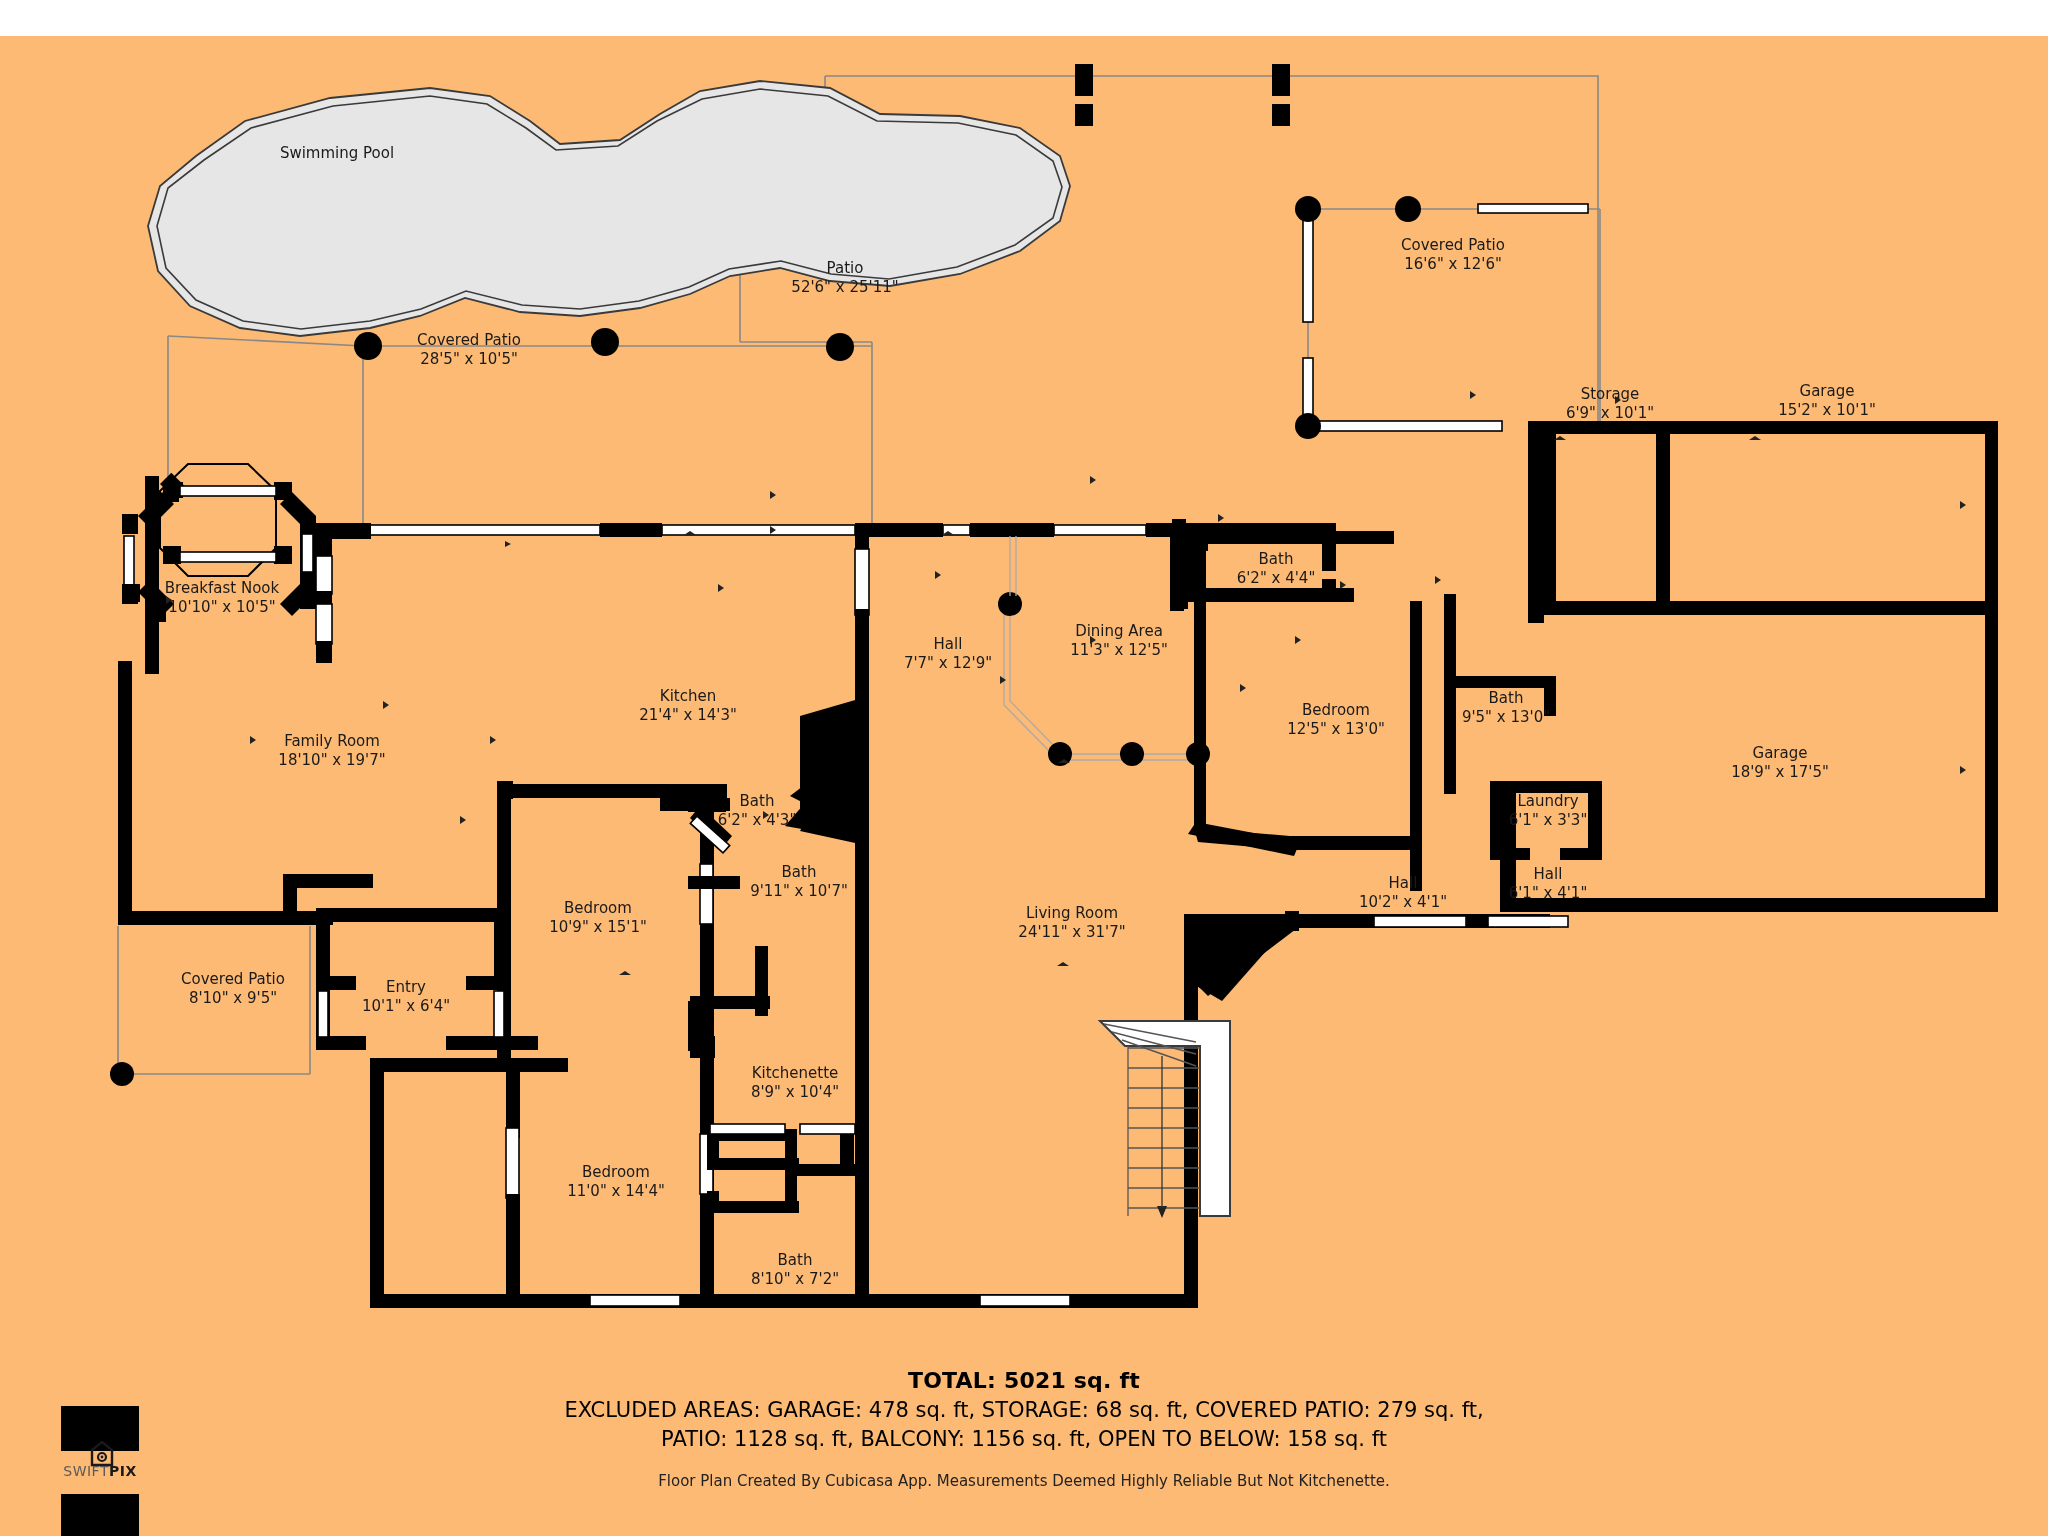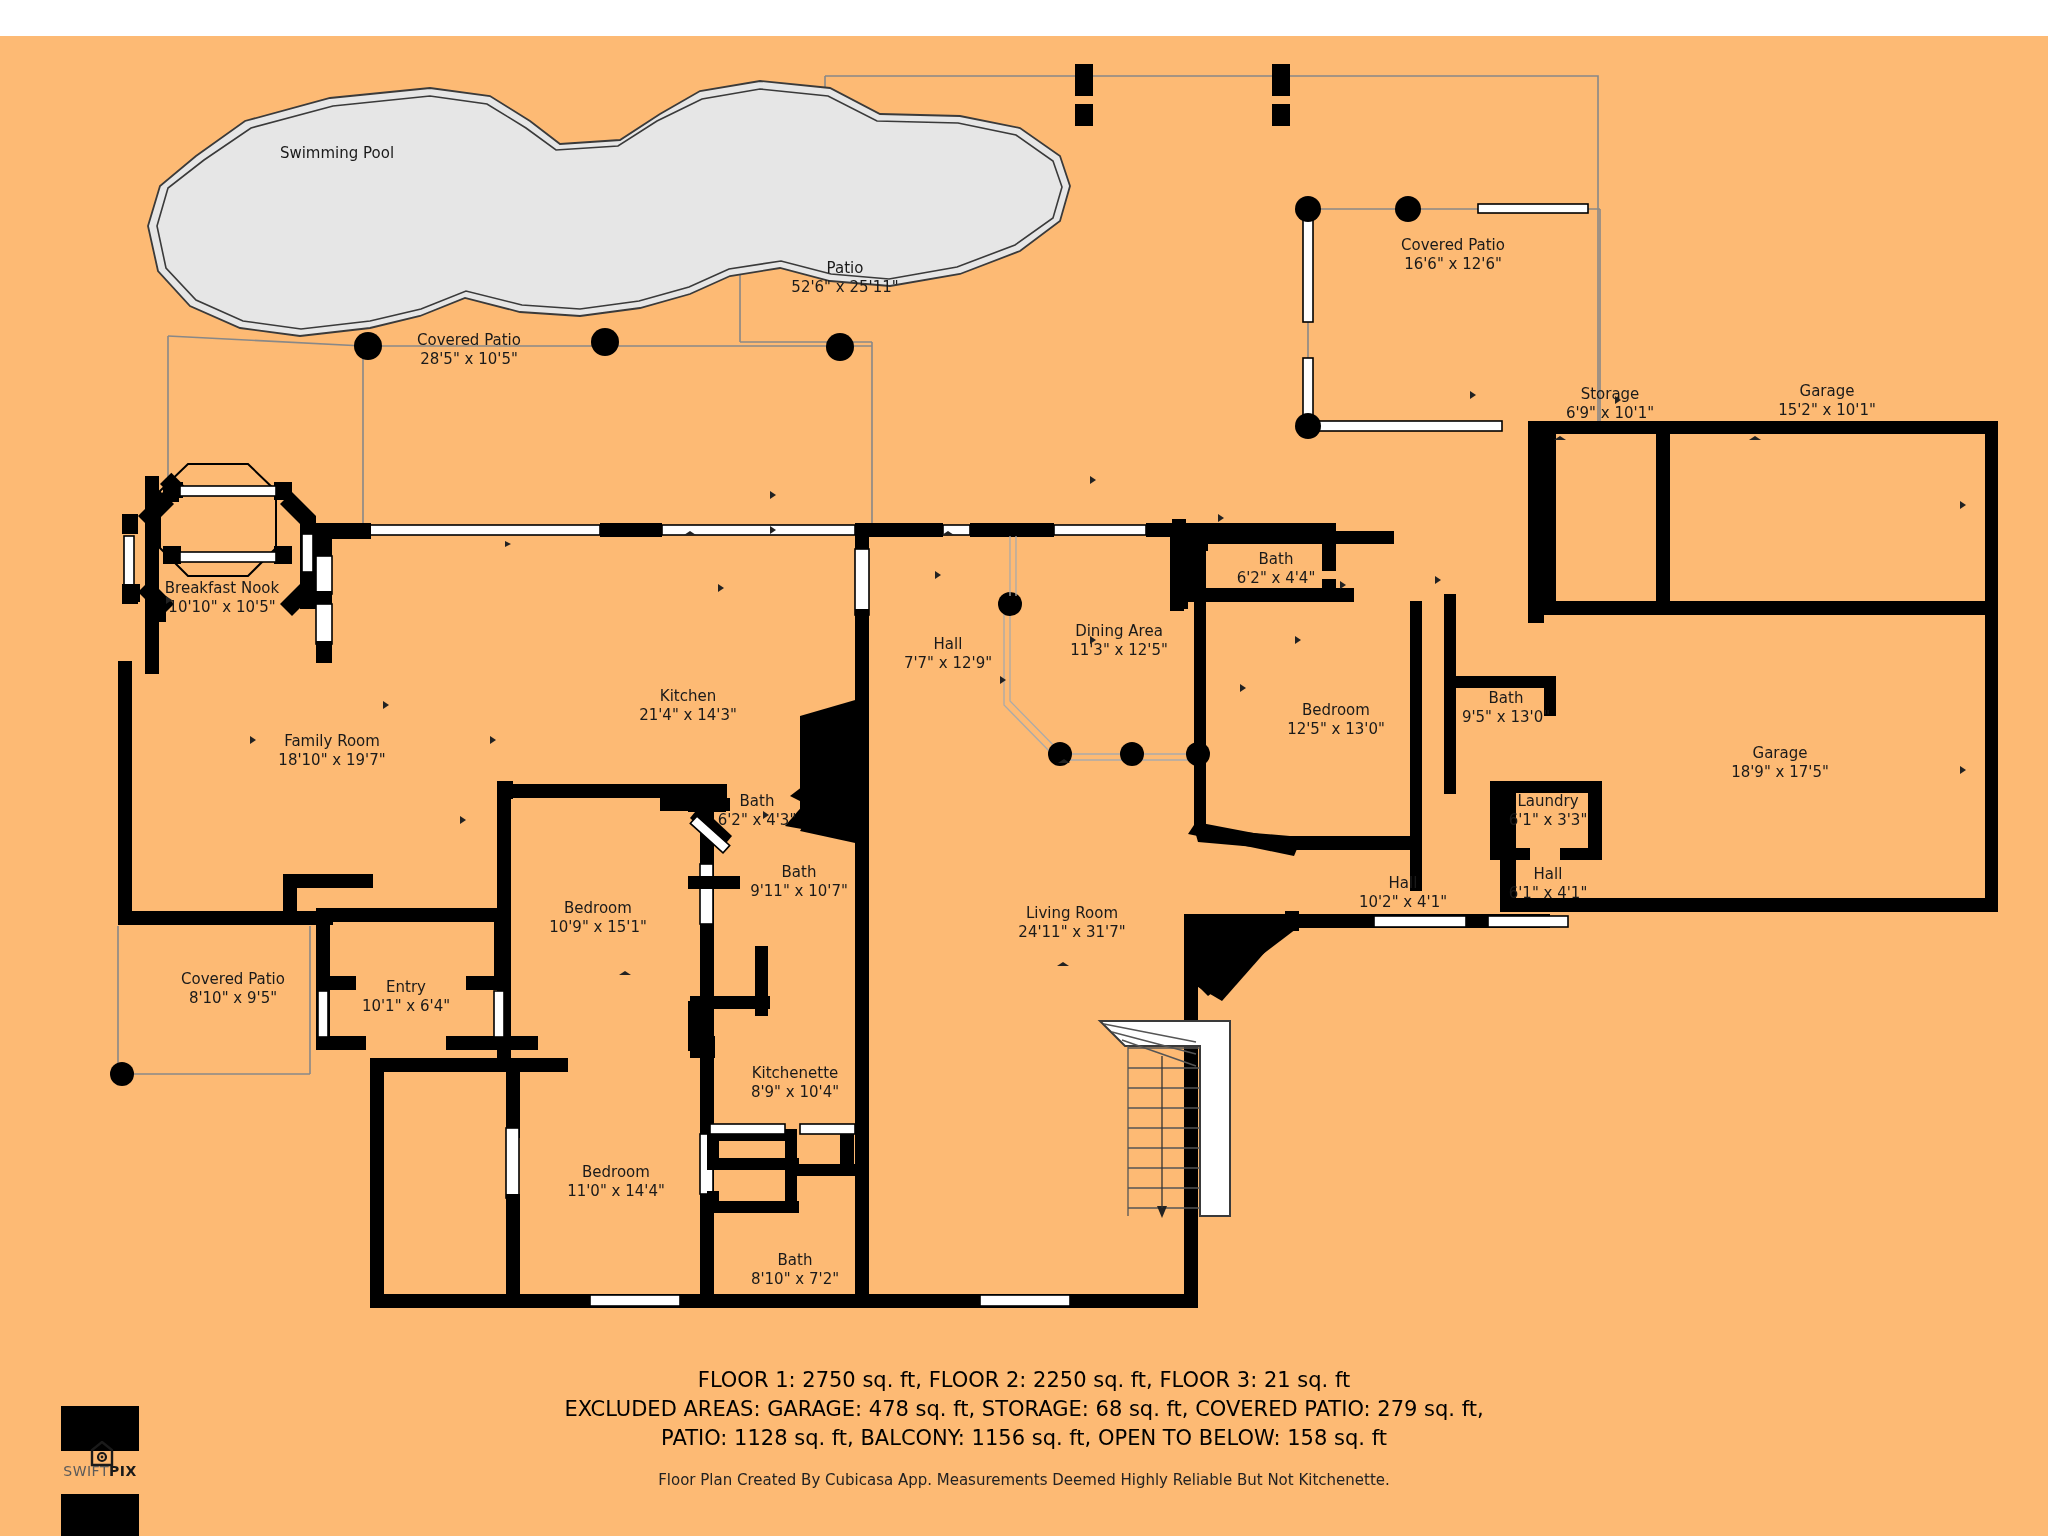--- a/index.html
+++ b/index.html
@@ -498,21 +498,21 @@
 
       <g>
         <text class="room-label" x="795" y="1229">Bath</text>
         <text class="room-dim" x="795" y="1248">8'10" x 7'2"</text>
       </g>
     </g>
 
   </svg>
 
   <div id="footer">
-    <div class="f-line">FLOOR 1: 2750 sq. ft, FLOOR 2: 2250 sq. ft, FLOOR 3: 21 sq. ft</div>
+    <div class="f-total">TOTAL: 5021 sq. ft</div>
     <div class="f-line">EXCLUDED AREAS: GARAGE: 478 sq. ft, STORAGE: 68 sq. ft, COVERED PATIO: 279 sq. ft,</div>
     <div class="f-line">PATIO: 1128 sq. ft, BALCONY: 1156 sq. ft, OPEN TO BELOW: 158 sq. ft</div>
     <div class="f-note">Floor Plan Created By Cubicasa App. Measurements Deemed Highly Reliable But Not Kitchenette.</div>
   </div>
 
   <div id="logo">
     <div class="logo-bar" style="top:0"></div>
     <div class="logo-bar" style="top:88px"></div>
     <svg class="logo-house" width="24" height="26" viewBox="0 0 24 26">
       <path d="M12 1 L22 9 L22 24 L2 24 L2 9 Z" fill="none" stroke="#1a1a1a" stroke-width="2.4"></path>

